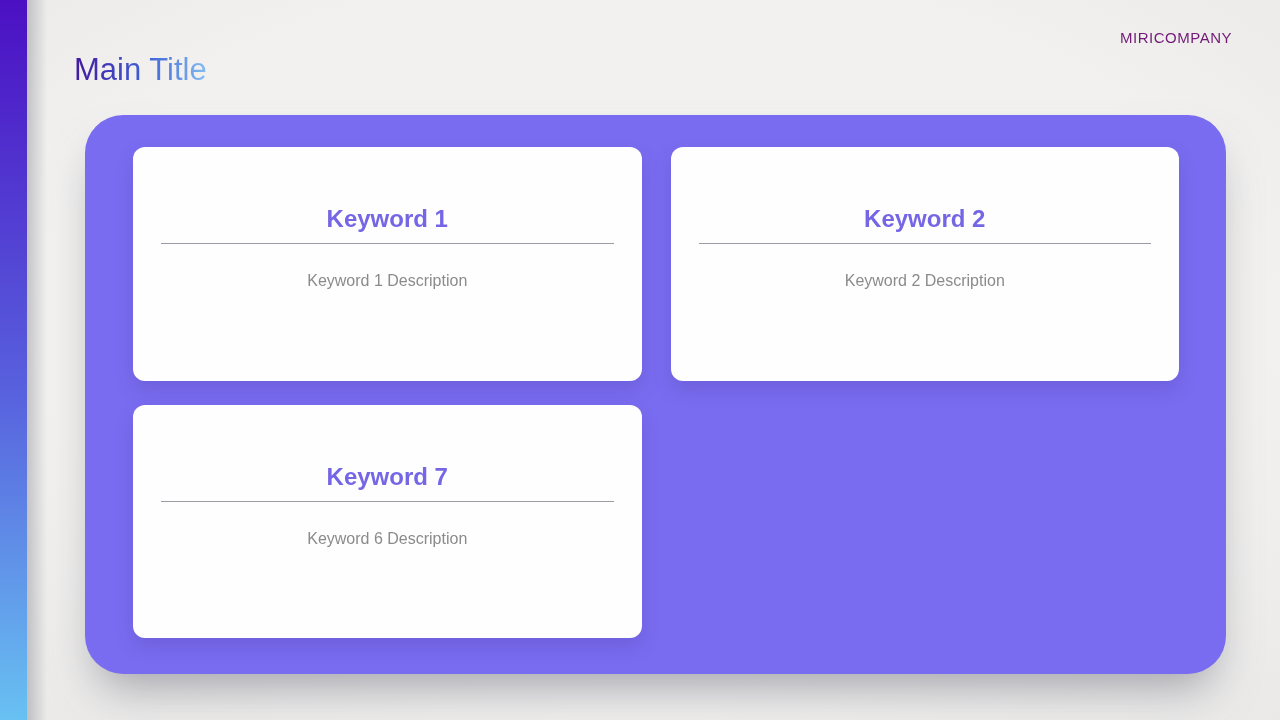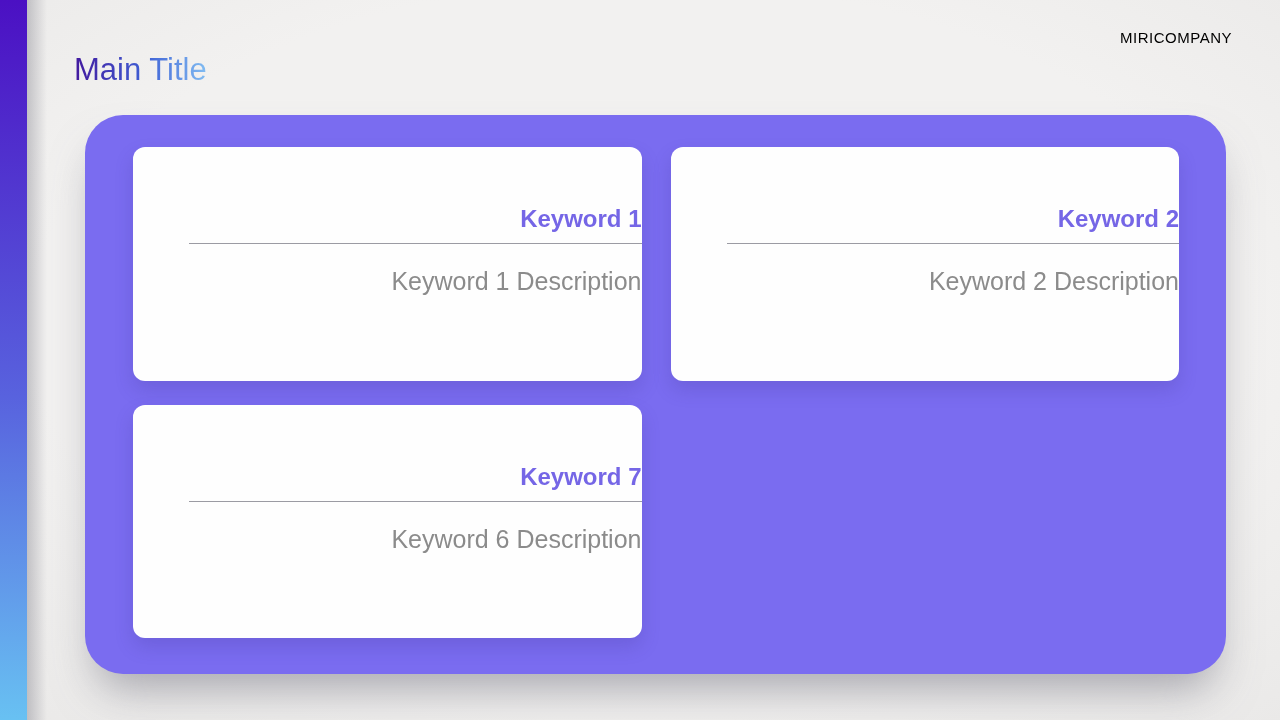--- a/index.html
+++ b/index.html
@@ -19,21 +19,21 @@
   .sidebar-shadow {
     position: absolute; left: 27px; top: 0;
     width: 20px; height: 720px;
     background: linear-gradient(90deg, rgba(90,90,105,0.30), rgba(90,90,105,0));
   }
 
   
   .brand {
     position: absolute; top: 29px; right: 48px;
     font-size: 15px; letter-spacing: 0.5px;
-    color: #000000;
+    color: #701a75;
   }
 
   
   .main-title {
     position: absolute; left: 74px; top: 52px;
     font-size: 31px; font-weight: 400; line-height: 36px;
     background: linear-gradient(90deg, #42189e 0%, #3f62d6 55%, #82bdf2 100%);
     -webkit-background-clip: text; background-clip: text;
     -webkit-text-fill-color: transparent; color: transparent;
   }
@@ -51,34 +51,34 @@
     grid-template-rows: 1fr 1fr;
     column-gap: 29px;
     row-gap: 24px;
   }
 
   
   .card {
     background: #fefefe;
     border-radius: 12px;
     box-shadow: 0 9px 18px rgba(70,55,150,0.22);
-    display: flex; flex-direction: column; align-items: flex-end;
+    display: flex; flex-direction: column; align-items: center;
     padding-top: 57px;
   }
   .card-title {
     font-size: 24px; font-weight: 600; line-height: 30px;
     color: #7566e6;
   }
   .card-divider {
     width: calc(100% - 56px); height: 1px;
     background: #9b9ba3;
     margin-top: 9px;
   }
   .card-desc {
-    font-size: 25px; line-height: 26px;
+    font-size: 16px; line-height: 26px;
     color: #8b8b8b;
     margin-top: 24px;
   }
 </style>
 </head>
 <body>
 
 <div class="sidebar"></div>
 <div class="sidebar-shadow"></div>
 

